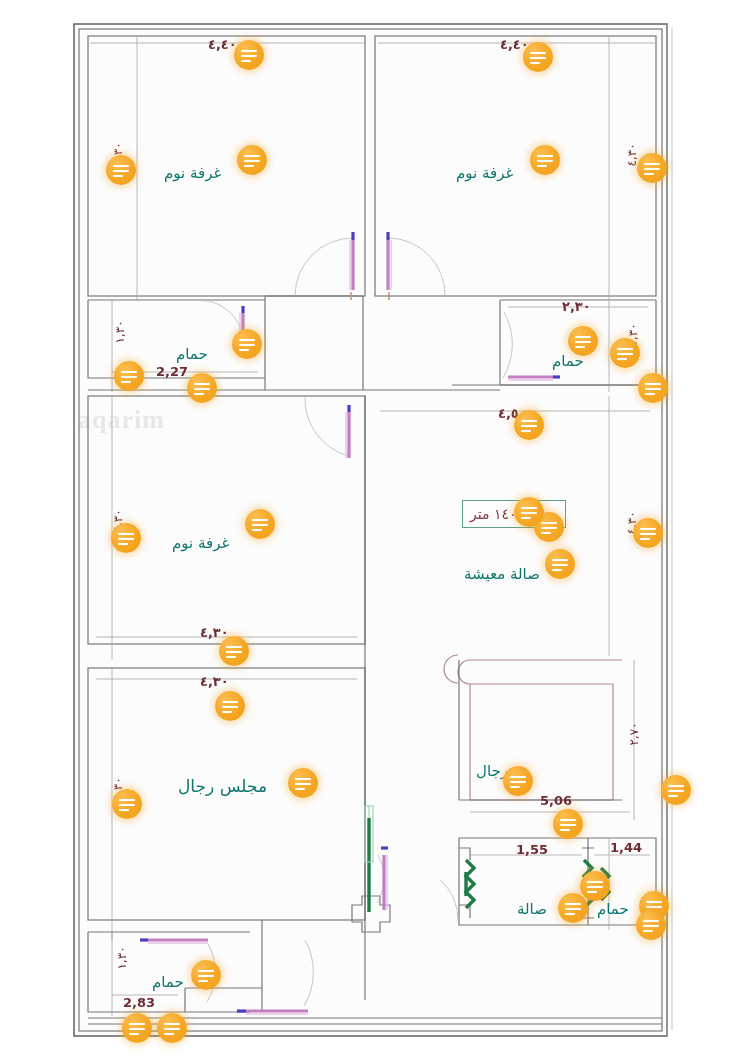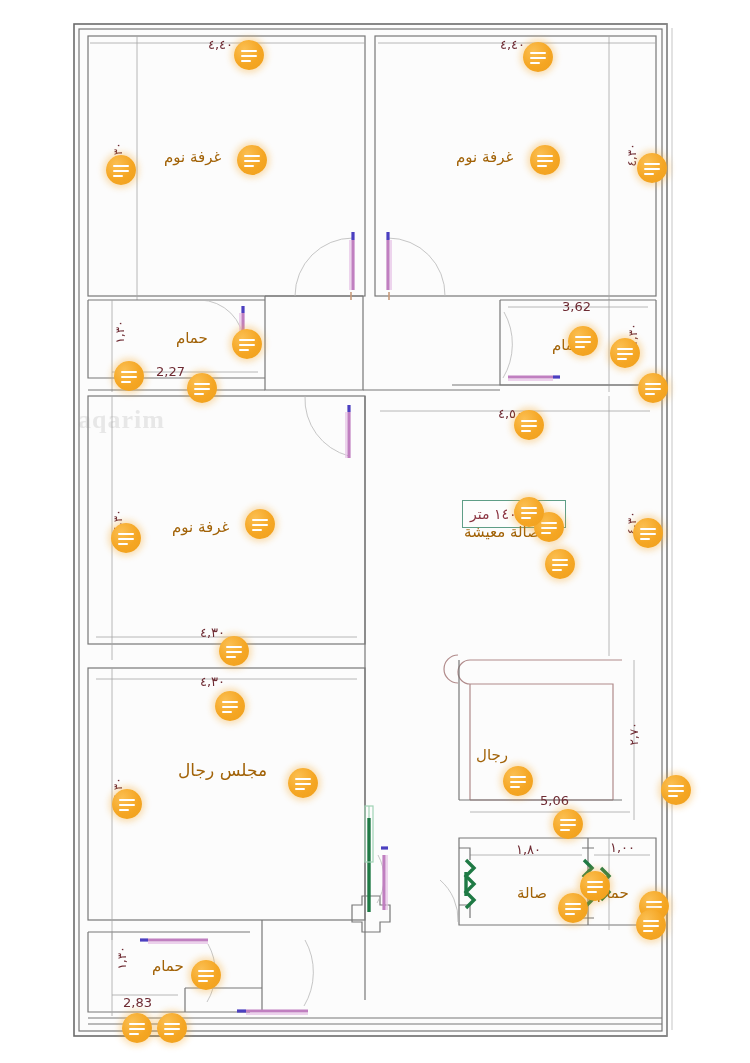--- a/index.html
+++ b/index.html
@@ -28,26 +28,28 @@
     position: absolute;
     color: #7e2f3a;
     font-family: "DejaVu Sans", sans-serif;
     white-space: nowrap;
     line-height: 1;
     pointer-events: none;
     -webkit-font-smoothing: antialiased;
   }
   .room-name {
     font-size: 15px;
-    color: #a16207;
+    color: #0f766e;
     letter-spacing: 0.5px;
+    margin-top: 16px;
   }
   .dim {
     font-size: 13px;
     color: #6e2b33;
+    font-weight: bold;
   }
   .dim-v {
     font-size: 12px;
     color: #6e2b33;
     transform-origin: 50% 50%;
   }
   .area-txt {
     font-size: 14px;
     color: #8a3340;
   }
@@ -280,37 +282,37 @@
   <div class="watermark">aqarim</div>
 
   <div class="area-box" style="left:462px; top:500px; width:104px; height:28px;"></div>
   <div class="lbl area-txt" style="left:470px; top:507px;">١٤٠,٥٠ متر</div>
 
   <div class="lbl room-name" style="left:164px; top:150px;">غرفة نوم</div>
   <div class="lbl room-name" style="left:456px; top:150px;">غرفة نوم</div>
   <div class="lbl room-name" style="left:176px; top:331px;">حمام</div>
   <div class="lbl room-name" style="left:552px; top:338px;">حمام</div>
   <div class="lbl room-name" style="left:172px; top:520px;">غرفة نوم</div>
-  <div class="lbl room-name" style="left:464px; top:525px;">صالة معيشة</div>
+  <div class="lbl room-name" style="left:464px; top:551px;">صالة معيشة</div>
   <div class="lbl room-name" style="left:178px; top:762px; font-size:17px;">مجلس رجال</div>
   <div class="lbl room-name" style="left:476px; top:748px;">رجال</div>
   <div class="lbl room-name" style="left:517px; top:886px;">صالة</div>
   <div class="lbl room-name" style="left:597px; top:886px;">حمام</div>
   <div class="lbl room-name" style="left:152px; top:959px;">حمام</div>
 
   <div class="lbl dim" style="left:208px; top:38px;">٤,٤٠</div>
   <div class="lbl dim" style="left:500px; top:38px;">٤,٤٠</div>
-  <div class="lbl dim" style="left:562px; top:300px;">3,62</div>
+  <div class="lbl dim" style="left:562px; top:300px;">٢,٣٠</div>
   <div class="lbl dim" style="left:156px; top:365px;">2,27</div>
   <div class="lbl dim" style="left:498px; top:407px;">٤,٥٠</div>
   <div class="lbl dim" style="left:200px; top:626px;">٤,٣٠</div>
   <div class="lbl dim" style="left:200px; top:675px;">٤,٣٠</div>
   <div class="lbl dim" style="left:540px; top:794px;">5,06</div>
-  <div class="lbl dim" style="left:516px; top:843px;">١,٨٠</div>
-  <div class="lbl dim" style="left:610px; top:841px;">١,٠٠</div>
+  <div class="lbl dim" style="left:516px; top:843px;">1,55</div>
+  <div class="lbl dim" style="left:610px; top:841px;">1,44</div>
   <div class="lbl dim" style="left:123px; top:996px;">2,83</div>
 
   <div class="lbl dim-v" style="left:106px; top:148px; transform:rotate(-90deg);">٤,٣٠</div>
   <div class="lbl dim-v" style="left:620px; top:149px; transform:rotate(-90deg);">٤,٣٠</div>
   <div class="lbl dim-v" style="left:108px; top:326px; transform:rotate(-90deg);">١,٣٠</div>
   <div class="lbl dim-v" style="left:621px; top:329px; transform:rotate(-90deg);">١,٣٠</div>
   <div class="lbl dim-v" style="left:106px; top:515px; transform:rotate(-90deg);">٤,٣٠</div>
   <div class="lbl dim-v" style="left:620px; top:517px; transform:rotate(-90deg);">٤,٣٠</div>
   <div class="lbl dim-v" style="left:622px; top:728px; transform:rotate(-90deg);">٢,٧٠</div>
   <div class="lbl dim-v" style="left:106px; top:783px; transform:rotate(-90deg);">٤,٣٠</div>

